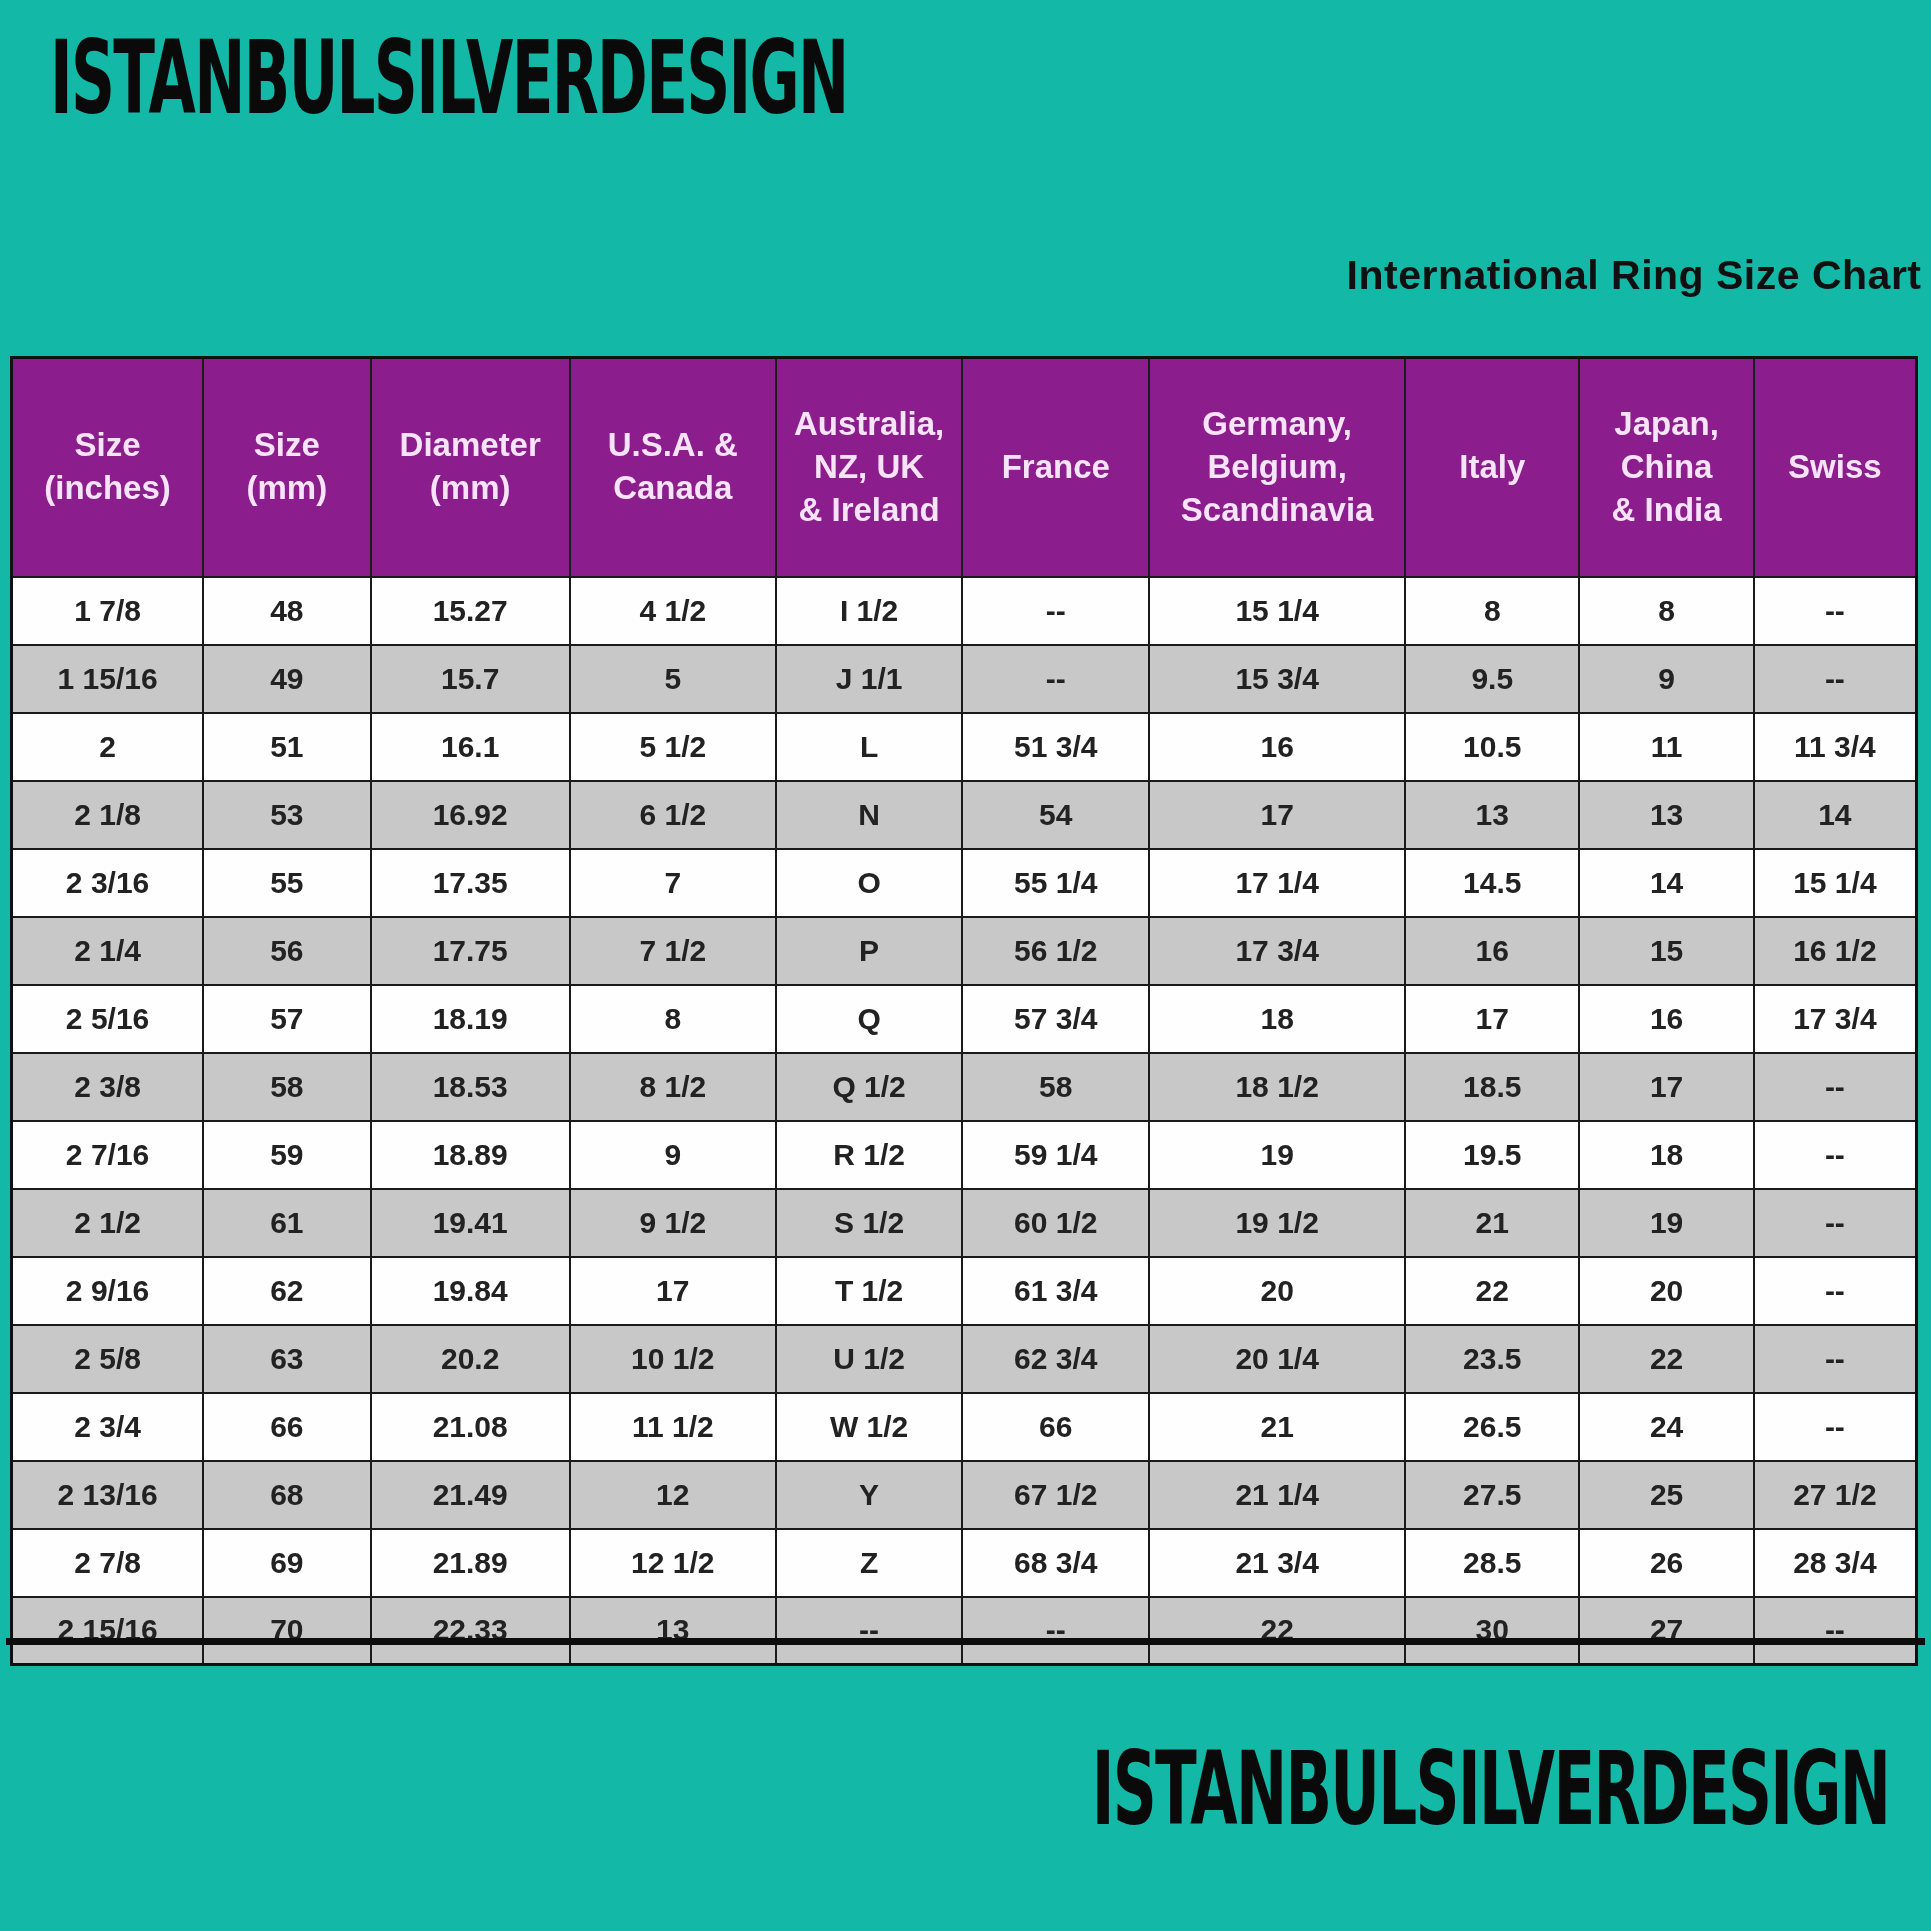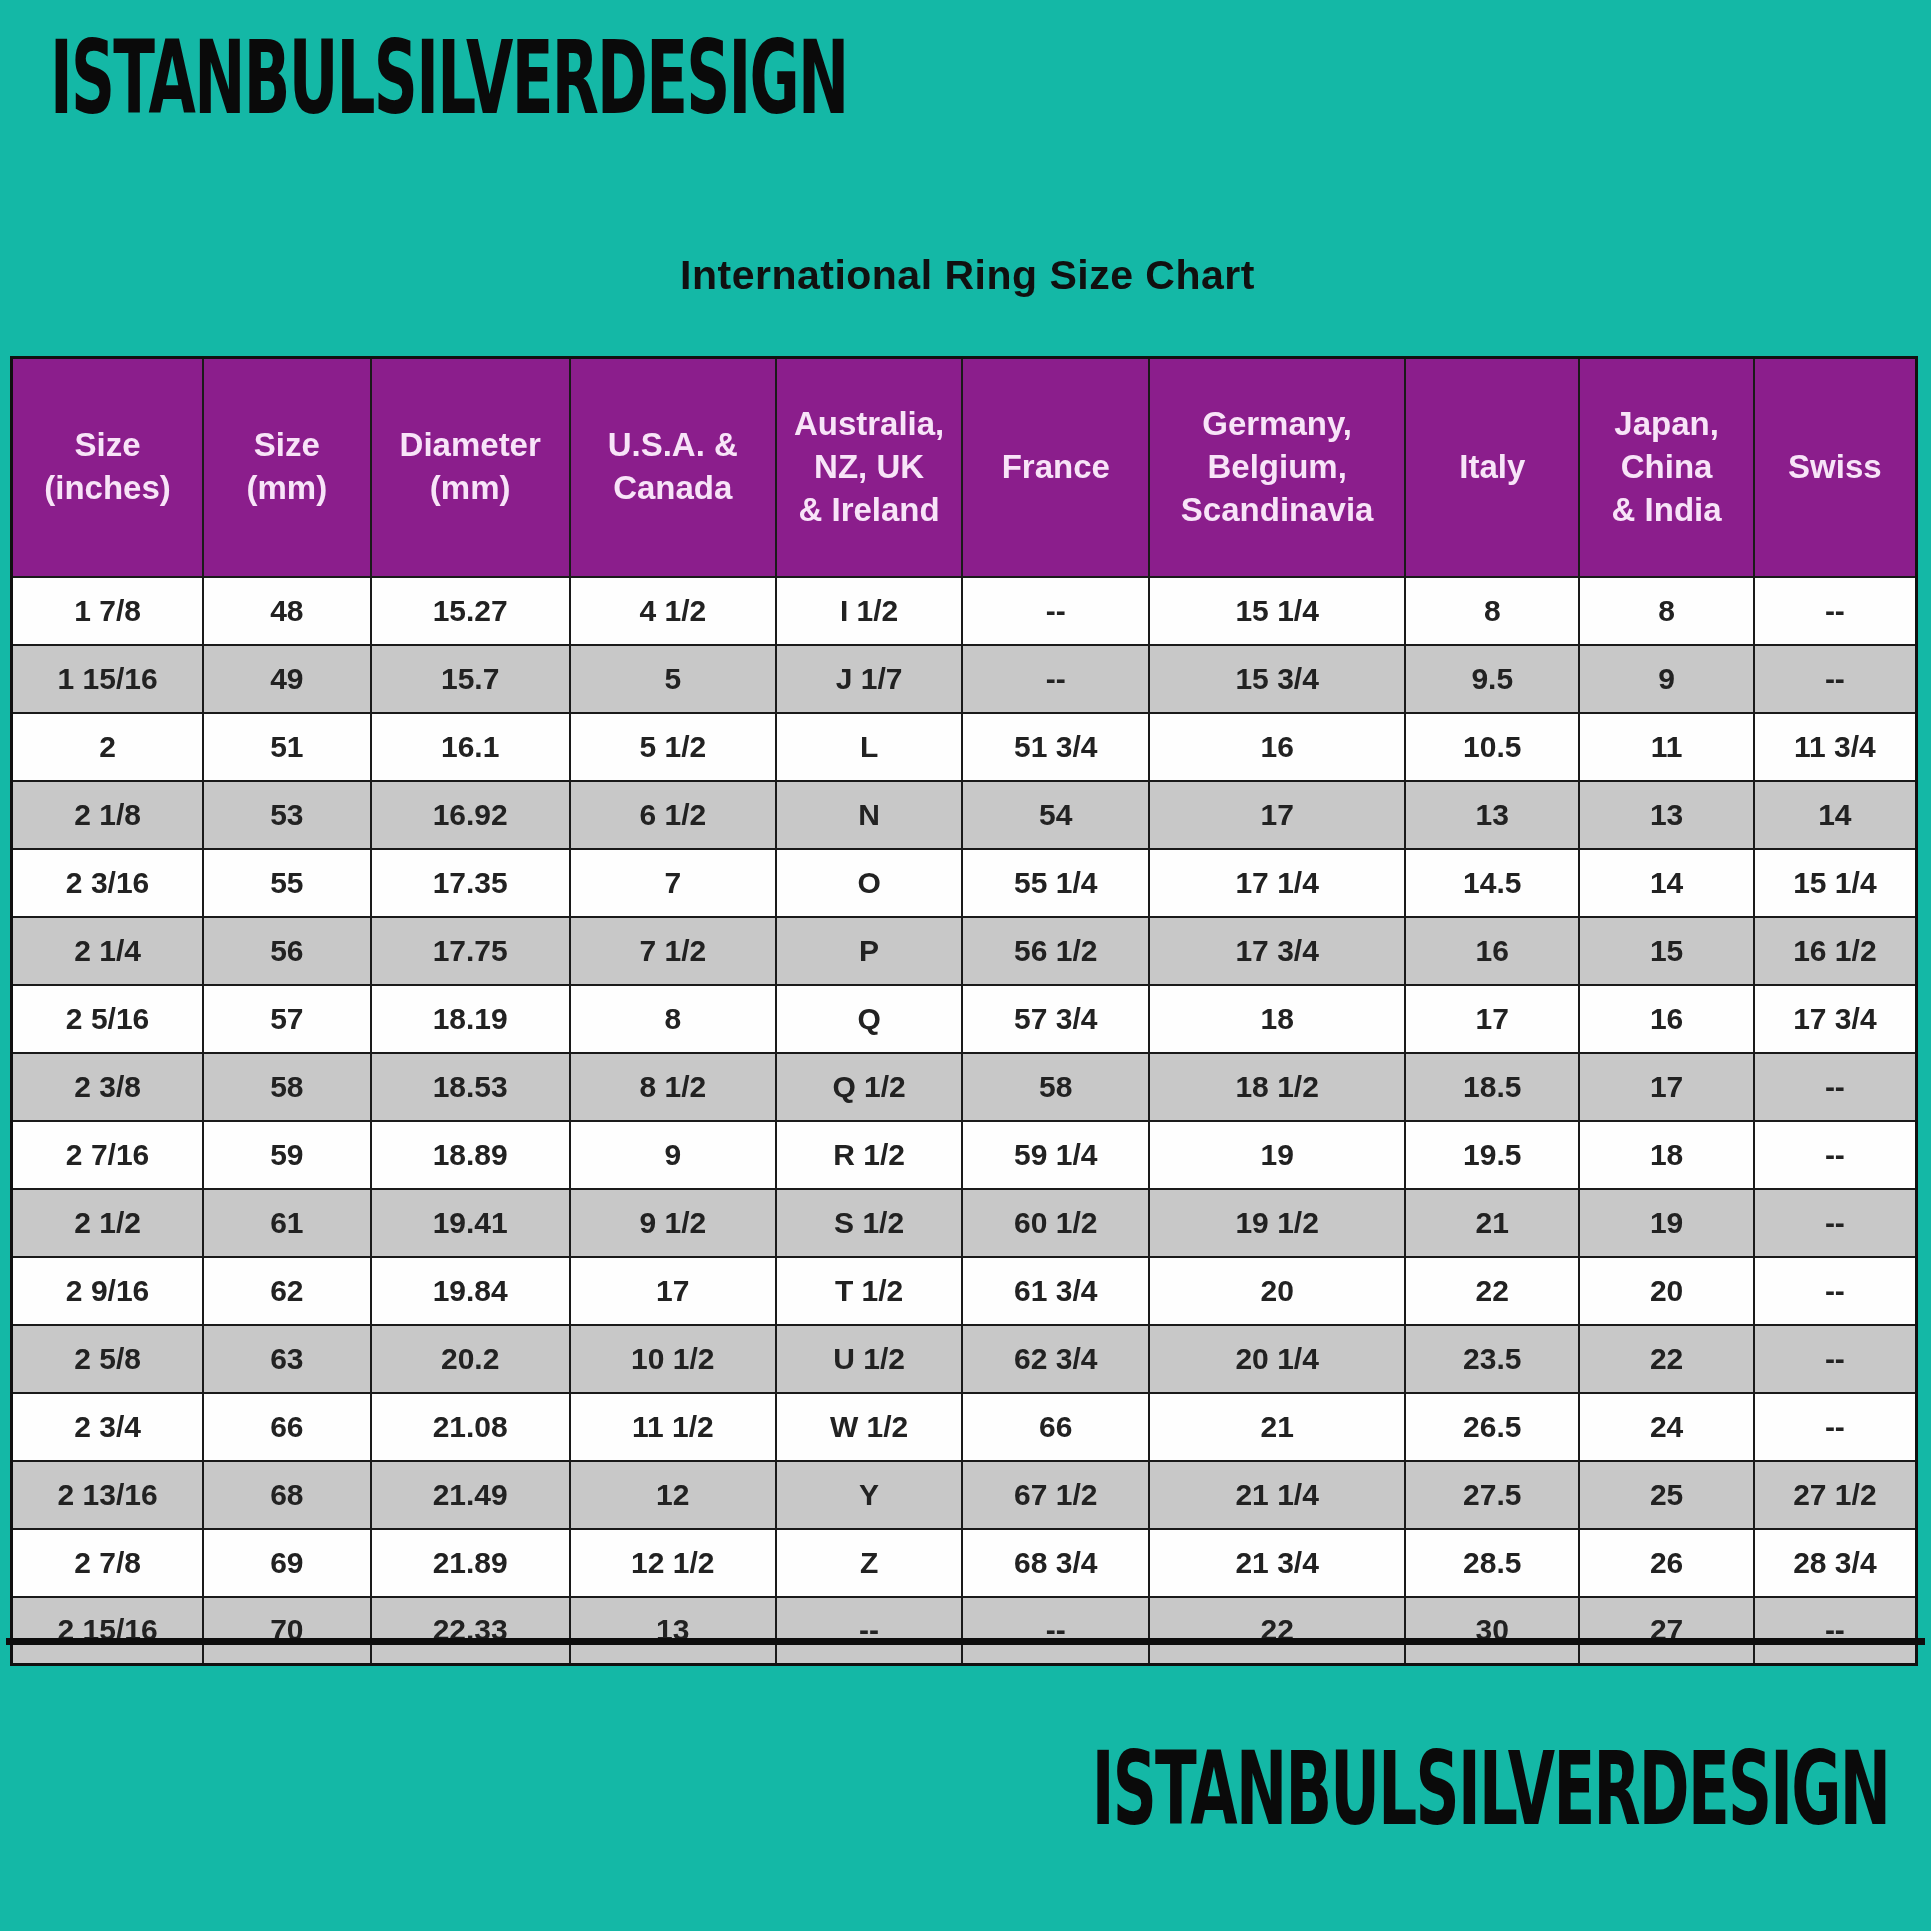--- a/index.html
+++ b/index.html
@@ -25,21 +25,21 @@
     transform:scaleX(0.60);
     transform-origin:left center;
   }
   .brand-bottom{
     position:absolute;right:42px;top:1738px;
     transform:scaleX(0.60);
     transform-origin:right center;
   }
   .chart-title{
     position:absolute;left:13.5px;top:252px;width:1908px;
-    text-align:center;
+    text-align:right;
     font-weight:bold;font-size:41px;color:#101010;
     letter-spacing:0.5px;
   }
   table.ring-table{
     position:absolute;left:10px;top:356px;
     width:1908px;
     border-collapse:collapse;
     table-layout:fixed;
     border:3.9px solid #101010;
   }
@@ -132,21 +132,21 @@
           <td>15 1/4</td>
           <td>8</td>
           <td>8</td>
           <td>--</td>
         </tr>
         <tr>
           <td>1 15/16</td>
           <td>49</td>
           <td>15.7</td>
           <td>5</td>
-          <td>J 1/7</td>
+          <td>J 1/1</td>
           <td>--</td>
           <td>15 3/4</td>
           <td>9.5</td>
           <td>9</td>
           <td>--</td>
         </tr>
         <tr>
           <td>2</td>
           <td>51</td>
           <td>16.1</td>

